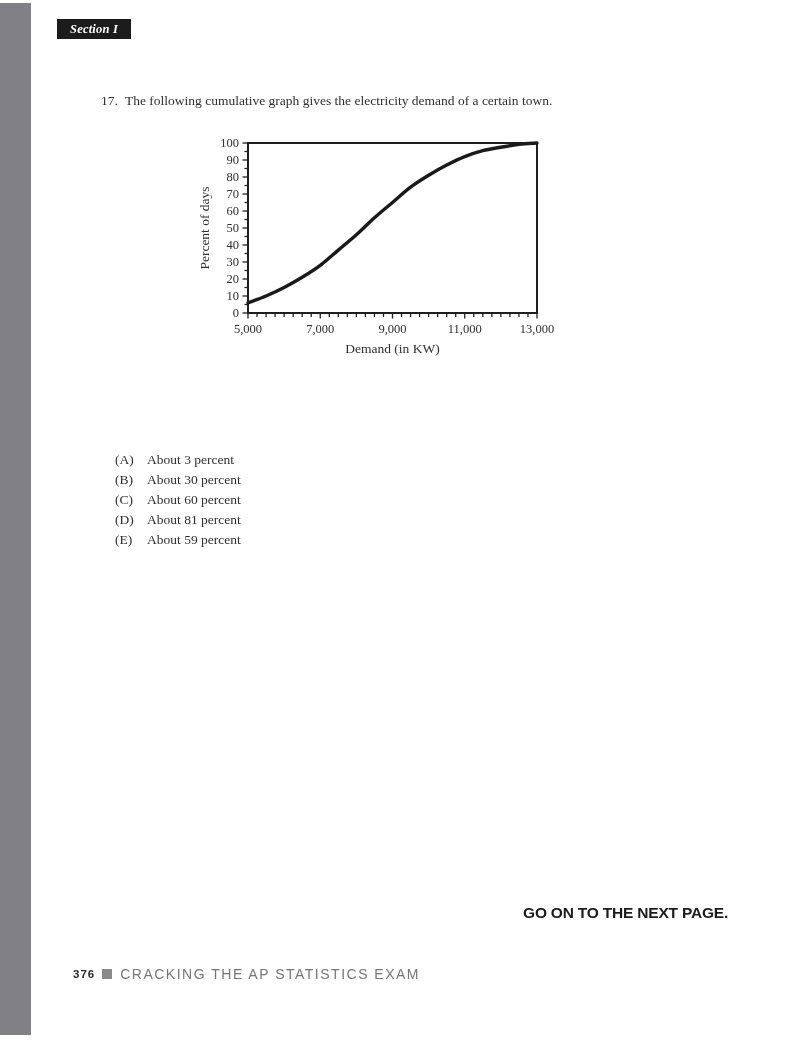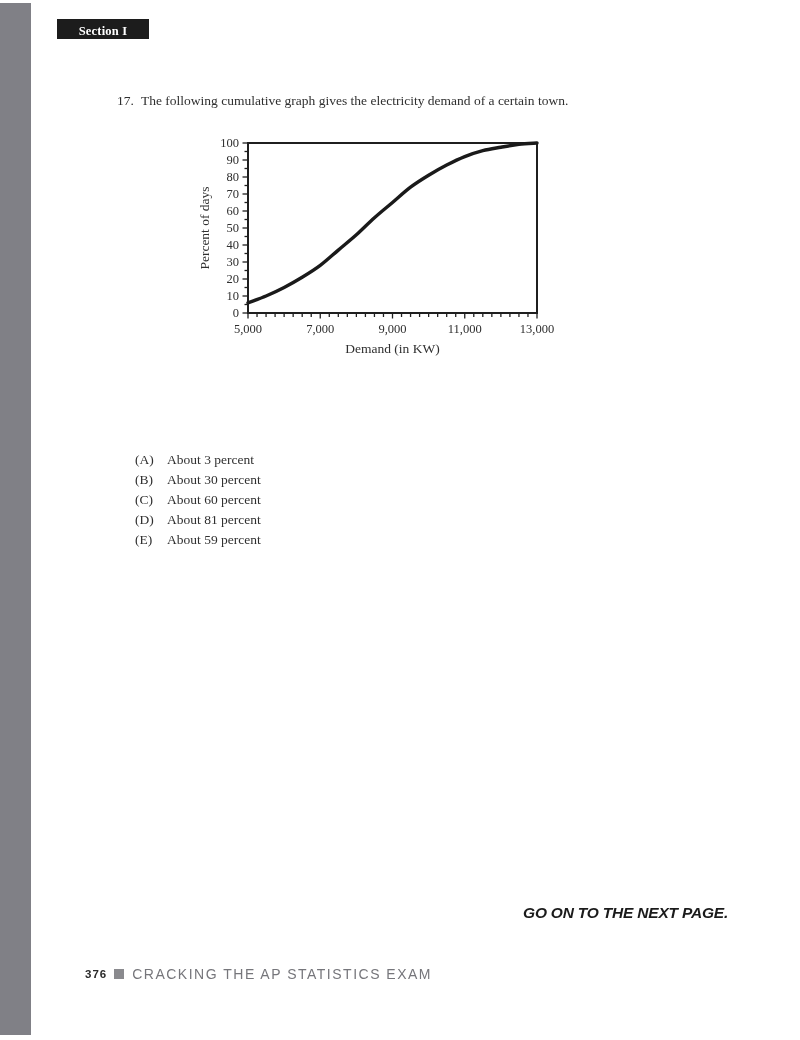--- a/index.html
+++ b/index.html
@@ -2,42 +2,42 @@
 <html><head>
 <meta charset="utf-8">
 <style>
   html,body{margin:0;padding:0;}
   .page{
     position:relative;width:800px;height:1040px;background:#ffffff;overflow:hidden;
     font-family:"Liberation Serif", serif;color:#2f2f2f;
   }
   .edge-strip{position:absolute;left:0;top:3px;width:31px;height:1032px;background:#808086;}
   .section-badge{
-    position:absolute;left:57px;top:19px;width:92px;height:20px;background:#1c1c1c;
-    color:#ffffff;display:flex;align-items:flex-end;justify-content:center;
-    font-size:12.5px;font-weight:bold;letter-spacing:.2px;
+    position:absolute;left:57px;top:19px;width:74px;height:20px;background:#1c1c1c;
+    color:#ffffff;display:flex;align-items:center;justify-content:center;
+    font-size:12.5px;font-weight:bold;letter-spacing:.2px;font-style:italic;
   }
   .question-line{position:absolute;left:101px;top:93px;font-size:13.5px;white-space:nowrap;}
-  .qnum{display:inline-block;width:24px;margin-left:16px;}
+  .qnum{display:inline-block;width:24px;}
   .chart-wrap{position:absolute;left:170px;top:128px;width:420px;height:240px;}
   svg text{font-family:"Liberation Serif", serif;fill:#2f2f2f;}
   .prompt{position:absolute;left:125px;top:396px;width:506px;font-size:13.5px;line-height:16px;}
-  .choices{position:absolute;left:135px;top:452px;}
+  .choices{position:absolute;left:115px;top:452px;}
   .choice{height:20px;font-size:13.5px;}
   .choice .letter{display:inline-block;width:32px;}
   .go-on{
     position:absolute;right:72px;top:904px;
     font-family:"Liberation Sans", sans-serif;font-weight:700;font-size:15.5px;
-    letter-spacing:-0.2px;color:#1b1b1b;white-space:nowrap;font-style:italic;
+    letter-spacing:-0.2px;color:#1b1b1b;white-space:nowrap;
   }
   .footer{
     position:absolute;left:73px;top:966px;display:flex;align-items:center;
     font-family:"Liberation Sans", sans-serif;white-space:nowrap;
   }
-  .footer .page-num{font-size:11.5px;font-weight:700;color:#2a2a2a;letter-spacing:1px;margin-left:12px;}
+  .footer .page-num{font-size:11.5px;font-weight:700;color:#2a2a2a;letter-spacing:1px;}
   .footer-square{width:10px;height:10px;background:#8a8a8e;margin:0 8px 0 7px;}
   .footer .book-title{font-size:14px;letter-spacing:1.5px;color:#76767b;font-weight:500;}
 </style>
 </head>
 <body>
 
 <div class="page">
   <div class="edge-strip" style="background: rgb(128, 128, 134);"></div>
 
   <div class="section-badge" style="background: rgb(28, 28, 28); color: rgb(255, 255, 255);">

